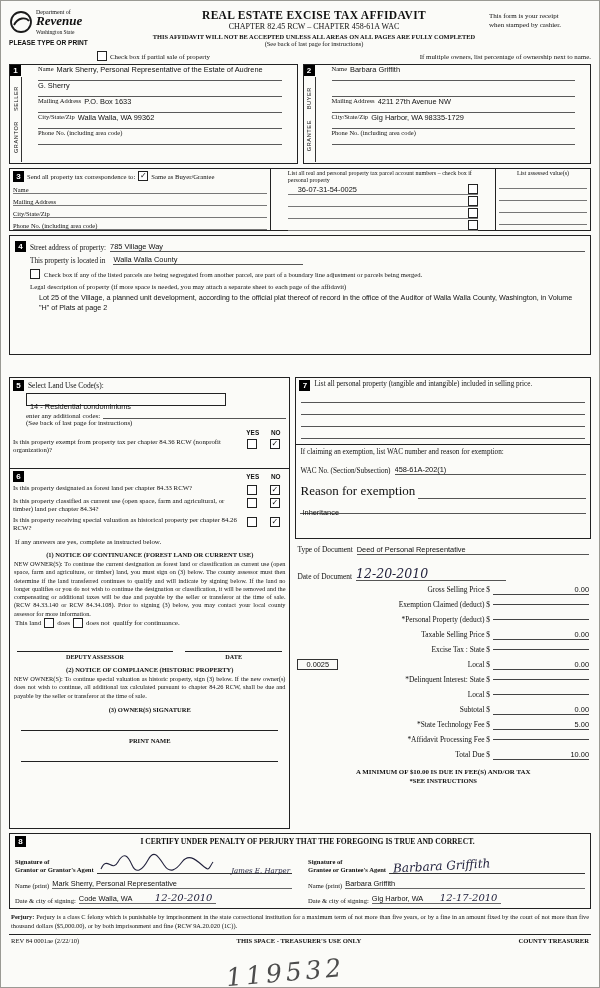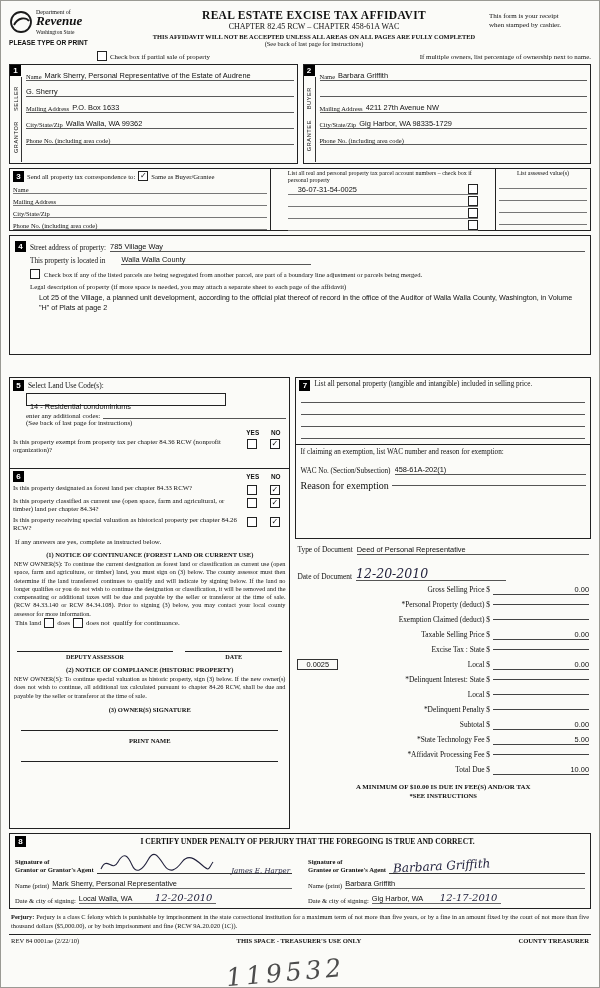--- a/index.html
+++ b/index.html
@@ -24,39 +24,39 @@
   .seeback{font-size:6.4px}
   .hdr-right{width:102px;font-size:7px;padding-top:3px;line-height:1.25}
   .partial-row{display:flex;align-items:center;font-size:6.9px;margin:4px 0 0 88px;gap:3px}
   .partial-row .gap{flex:1}
   
   .parties{display:flex;gap:5px;margin-top:3px}
   .party{flex:1;height:100px;border:1px solid #222;position:relative;padding-left:13px;box-sizing:border-box}
   .party .badge{position:absolute;top:0;left:0}
   .vstrip{position:absolute;left:0;top:12px;bottom:1px;width:11px;border-right:1px solid #333;display:flex;flex-direction:column;align-items:center;justify-content:space-evenly}
   .vtxt{writing-mode:vertical-rl;transform:rotate(180deg);font-size:5.6px;letter-spacing:.6px;font-family:"Liberation Sans",sans-serif}
-  .pf{display:flex;align-items:flex-end;border-bottom:1px solid #5a5a5a;height:15px;margin:0 3px;font-size:6.5px}
+  .pf{display:flex;align-items:flex-start;border-bottom:1px solid #5a5a5a;height:15px;margin:0 15px;font-size:6.5px}
   .pf:first-of-type{margin-top:1px}
   .flabel{font-size:6.5px;margin-right:3px;white-space:nowrap}
   
   .sec3{display:flex;border:1px solid #222;margin-top:4px;height:63px;box-sizing:border-box}
   .s3c1{flex:1.4;padding:1px 3px;min-width:0}
   .s3c2{flex:1.05;border-left:1px solid #222;padding:1px 17px;min-width:0}
   .s3c3{width:95px;border-left:1px solid #222;padding:1px 3px;box-sizing:border-box}
   .s3send{display:flex;align-items:center;gap:3px;font-size:6.7px;height:12px}
   .s3f{display:flex;align-items:flex-end;border-bottom:1px solid #777;height:11px;font-size:6.3px}
   .s3hdr{font-size:6px;line-height:1.1}
   .prow{display:flex;justify-content:space-between;align-items:flex-end;border-bottom:1px solid #777;height:11px}
   .prow .tval{flex:none;padding-left:10px}
   .arow{border-bottom:1px solid #777;height:11px}
   
   .sec4{border:1px solid #222;margin-top:4px;height:120px;box-sizing:border-box;padding:2px 5px}
   .s4r1{display:flex;align-items:flex-end;gap:4px;height:14px}
   .s4r1 .tval{border-bottom:1px solid #555}
-  .s4r2{display:flex;align-items:flex-end;gap:16px;height:13px;margin-left:15px;font-size:7.2px}
+  .s4r2{display:flex;align-items:flex-end;gap:8px;height:13px;margin-left:15px;font-size:7.2px}
   .s4r2 .tval{flex:none;width:190px;border-bottom:1px solid #555}
   .s4r3{display:flex;align-items:center;gap:4px;margin:4px 0 0 15px;font-size:6.6px}
   .s4r4{margin:4px 0 0 15px;font-size:6.8px}
   .s4legal{margin:3px 10px 0 24px;font-size:7.2px;line-height:1.35}
   
   .cols{display:flex;gap:5px;margin-top:22px;align-items:flex-start}
   .colL{flex:1;min-width:0}.colR{flex:1.05;min-width:0}
   .sec5{border:1px solid #222;height:92px;box-sizing:border-box;padding:2px 3px}
   .s5r1{display:flex;align-items:center;gap:4px;font-size:7.4px}
   .lubox{border:1px solid #222;margin:2px 60px 2px 13px;padding:1px 3px;height:9px}
@@ -79,21 +79,21 @@
   .sigline{border-bottom:1px solid #222;height:9px}
   .deplabel{font-size:6.2px;font-weight:bold;margin-top:1px}
   .fullline{border-bottom:1px solid #222;height:9px;margin:8px 8px 0}
   
   .sec7top{border:1px solid #222;box-sizing:border-box;padding:2px 3px;height:162px}
   .s7r1{display:flex;gap:4px;font-size:7.2px;line-height:1.25}
   .blank{border-bottom:1px solid #555;height:11px;margin:0 2px}
   .s7ex{border-top:1px solid #222;margin:5px -3px 0;padding:3px 4px 0}
   .s7wac{display:flex;align-items:flex-end;margin-top:7px;font-size:7.2px;height:12px}
   .s7wac .tval{border-bottom:1px solid #555;margin-left:4px}
-  .s7reason{display:flex;align-items:center;margin-top:5px;font-size:10px;height:11px}
+  .s7reason{display:flex;align-items:flex-end;margin-top:13px;font-size:13px;height:11px}
   .s7reason .fill{flex:1;border-bottom:1px solid #555;margin-left:3px}
   .s7inh{border-bottom:1px solid #555;margin-top:2px;height:12px;padding-left:2px}
   .sec7low{padding:6px 2px 0;height:288px;box-sizing:border-box}
   .s7type{display:flex;align-items:flex-start;font-size:7.4px;height:13px}
   .s7type .tval{border-bottom:1px solid #555;margin-left:4px}
   .s7date{display:flex;align-items:flex-end;font-size:7.4px;margin-top:3px;height:20px}
   .s7date .dval{width:150px;border-bottom:1px solid #555;margin-left:4px;font-size:12.5px;line-height:1}
   .mrow{display:flex;align-items:center;height:13px;margin-top:2px;font-size:7.4px}
   .mlabel{flex:1;text-align:right;padding-right:3px;white-space:nowrap}
   .mval{width:96px;border-bottom:1px solid #444;text-align:right;font-family:"Liberation Sans",sans-serif;font-size:7.4px}
@@ -385,41 +385,42 @@
         <div class="s7ex">
           <div class="sm">If claiming an exemption, list WAC number and reason for exemption:</div>
           <div class="s7wac">
             <span>WAC No. (Section/Subsection)</span>
             <span class="tval">458-61A-202(1)</span>
           </div>
           <div class="s7reason">
             <span>Reason for exemption</span>
             <span class="fill"></span>
           </div>
+          <div class="s7inh"><span class="tval">Inheritance</span></div>
         </div>
       </div>
       <div class="sec7low">
         <div class="s7type">
           <span>Type of Document</span>
           <span class="tval">Deed of Personal Representative</span>
         </div>
         <div class="s7date">
           <span>Date of Document</span>
           <span class="dval hand">12-20-2010</span>
         </div>
         <div class="mrow">
             <span class="mlabel">Gross Selling Price $</span>
             <span class="mval">0.00</span>
           </div>
         <div class="mrow">
+            <span class="mlabel">Exemption Claimed (deduct) $</span>
+            <span class="mval"></span>
+          </div>
+        <div class="mrow">
             <span class="mlabel">*Personal Property (deduct) $</span>
-            <span class="mval"></span>
-          </div>
-        <div class="mrow">
-            <span class="mlabel">Exemption Claimed (deduct) $</span>
             <span class="mval"></span>
           </div>
         <div class="mrow">
             <span class="mlabel">Taxable Selling Price $</span>
             <span class="mval">0.00</span>
           </div>
         <div class="mrow">
             <span class="mlabel">Excise Tax : State $</span>
             <span class="mval"></span>
           </div>
@@ -427,24 +428,20 @@
             <span class="ratebox">0.0025</span>
             <span class="mlabel">Local $</span>
             <span class="mval">0.00</span>
           </div>
         <div class="mrow">
             <span class="mlabel">*Delinquent Interest: State $</span>
             <span class="mval"></span>
           </div>
         <div class="mrow">
             <span class="mlabel">Local $</span>
-            <span class="mval"></span>
-          </div>
-        <div class="mrow">
-            <span class="mlabel">*Delinquent Penalty $</span>
             <span class="mval"></span>
           </div>
         <div class="mrow">
             <span class="mlabel">Subtotal $</span>
             <span class="mval">0.00</span>
           </div>
         <div class="mrow">
             <span class="mlabel">*State Technology Fee $</span>
             <span class="mval">5.00</span>
           </div>
@@ -480,21 +477,21 @@
               </svg>
             <span class="signote hand">James E. Harper</span>
           </span>
         </div>
         <div class="s8row">
           <span>Name (print)</span>
           <span class="tval">Mark Sherry, Personal Representative</span>
         </div>
         <div class="s8row">
           <span>Date &amp; city of signing:</span>
-          <span class="tval" style="flex:none;width:72px">Local Walla, WA</span>
+          <span class="tval" style="flex:none;width:72px">Code Walla, WA</span>
           <span class="hd hand">12-20-2010</span>
         </div>
       </div>
       <div class="s8col">
         <div class="s8sig">
           <span class="s8siglab">
             <span class="b">Signature of</span><br>
             <span class="b">Grantee or Grantee's Agent</span>
           </span>
           <span class="s8sigarea">

